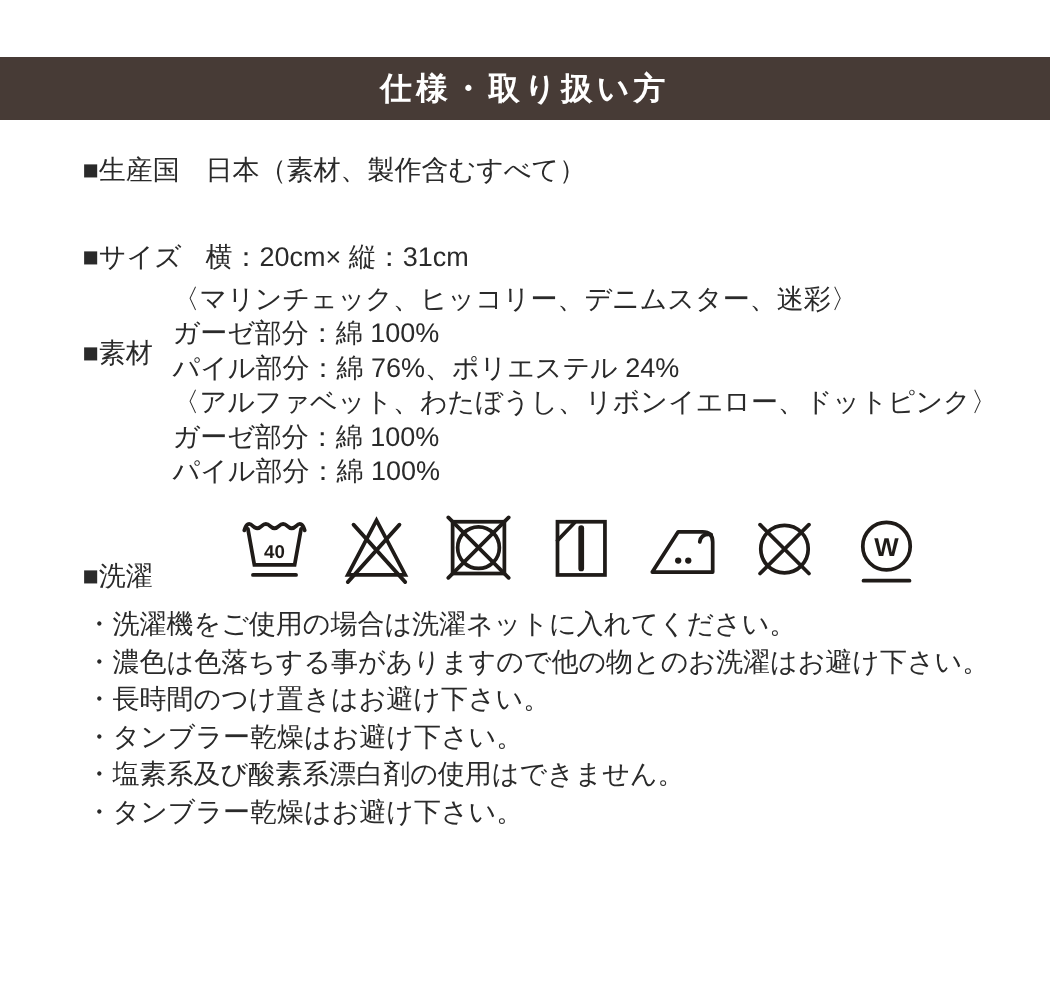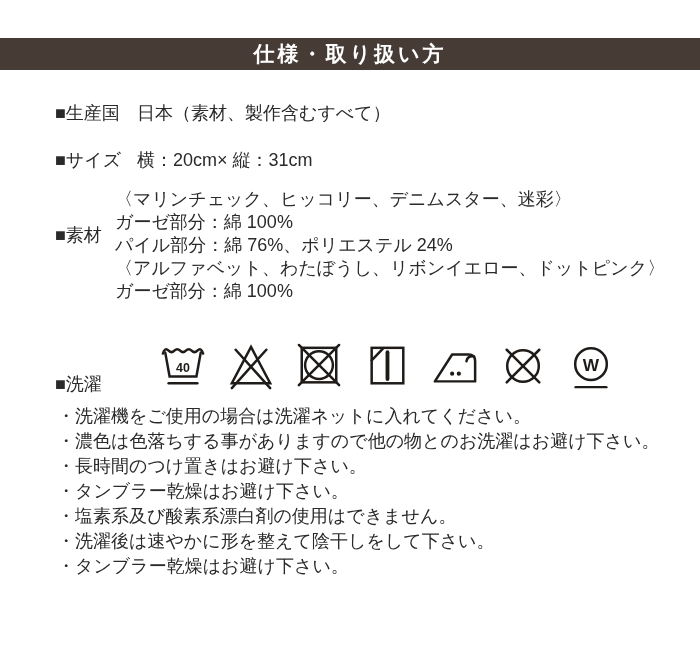--- a/index.html
+++ b/index.html
@@ -13,21 +13,21 @@
     position: relative;
     font-family: "Liberation Sans", "DejaVu Sans", sans-serif;
     color: #2a2a2a;
     overflow: hidden;
   }
   .header-bar {
     position: absolute;
     top: 38px;
     left: 0;
     width: 700px;
-    height: 32px;
+    height: 42px;
     background: #473b36;
     display: flex;
     align-items: center;
     justify-content: center;
   }
   .header-title {
     color: #ffffff;
     font-size: 21px;
     font-weight: bold;
     letter-spacing: 3px;
@@ -38,21 +38,21 @@
     display: flex;
     font-size: 18px;
     line-height: 23px;
     white-space: nowrap;
     justify-content: center;
   }
   .spec-label { flex-shrink: 0; font-weight: 500; }
   .w80 { width: 82px; }
   .w60 { width: 60px; margin-top: 36px; }
   .row-origin   { top: 102px; }
-  .row-size     { top: 149px; }
+  .row-size     { top: 160px; }
   .row-material { top: 188px; }
   .row-laundry  { top: 337px; }
   .material-lines div { height: 23px; }
   .symbols-row {
     position: absolute;
     top: 341px;
     left: 160px;
     display: flex;
     gap: 22px;
     align-items: center;
@@ -91,20 +91,21 @@
 </div>
 
 <div class="spec-row row-material">
   <span class="spec-label w60">■素材</span>
   <div class="material-lines">
     <div>〈マリンチェック、ヒッコリー、デニムスター、迷彩〉</div>
     <div>ガーゼ部分：綿 100%</div>
     <div>パイル部分：綿 76%、ポリエステル 24%</div>
     <div>〈アルファベット、わたぼうし、リボンイエロー、ドットピンク〉</div>
     <div>ガーゼ部分：綿 100%</div>
+    <div>パイル部分：綿 100%</div>
   </div>
 </div>
 
 <div class="spec-row row-laundry">
   <span class="spec-label w60">■洗濯</span>
 </div>
 
 <div class="symbols-row">
 
   <svg class="care-symbol" width="46" height="52" viewBox="0 0 48 54">
@@ -167,15 +168,14 @@
   </svg>
 
 </div>
 
 <div class="notes-list">
   <div class="note-item">・洗濯機をご使用の場合は洗濯ネットに入れてください。</div>
   <div class="note-item">・濃色は色落ちする事がありますので他の物とのお洗濯はお避け下さい。</div>
   <div class="note-item">・長時間のつけ置きはお避け下さい。</div>
   <div class="note-item">・タンブラー乾燥はお避け下さい。</div>
   <div class="note-item">・塩素系及び酸素系漂白剤の使用はできません。</div>
-  <div class="note-item">・洗濯後は速やかに形を整えて陰干しをして下さい。</div>
   <div class="note-item">・タンブラー乾燥はお避け下さい。</div>
 </div>
 
 </body></html>

